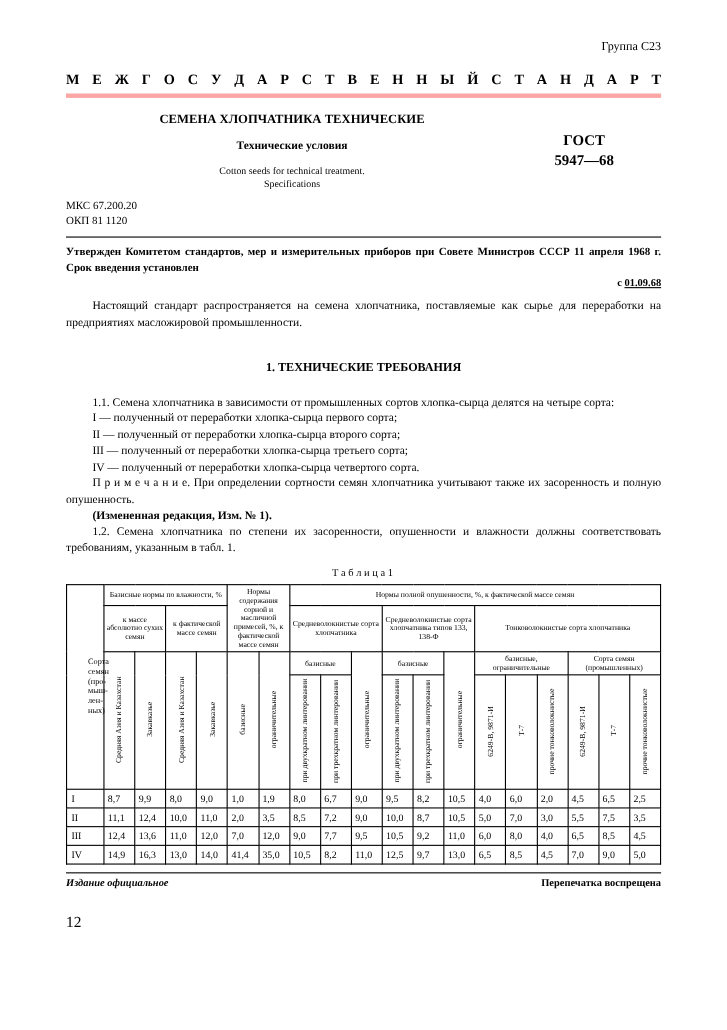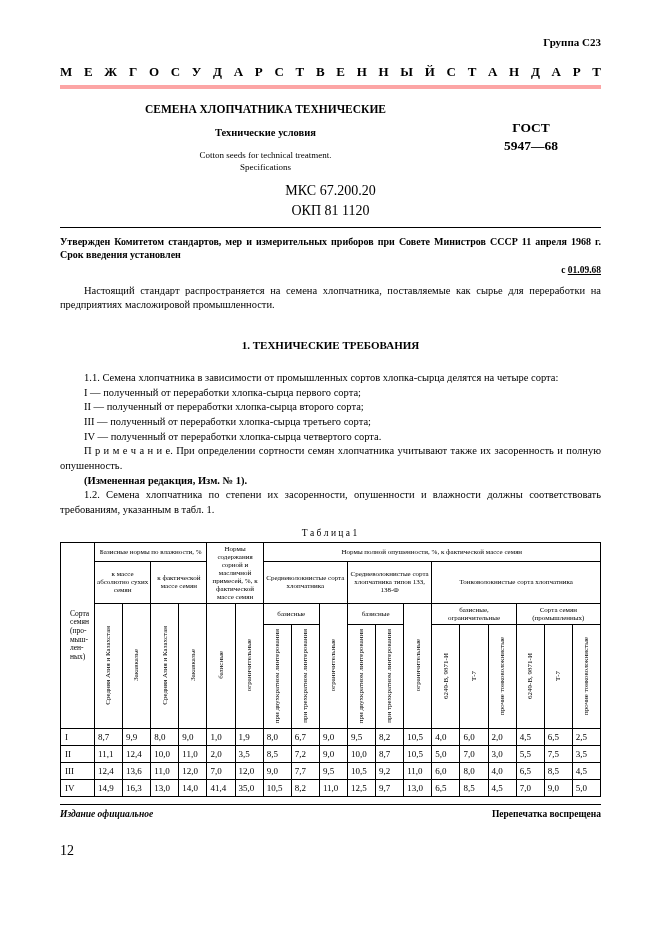--- a/index.html
+++ b/index.html
@@ -2,32 +2,32 @@
 <html><head>
 <meta charset="utf-8">
 <style>
   * { margin: 0; padding: 0; box-sizing: border-box; }
   html, body { background: #ffffff; }
   .page {
     width: 661px; height: 936px; background: #fff; color: #000;
     font-family: "Liberation Serif", "DejaVu Serif", serif;
     position: relative; padding: 36px 60px 0 60px; overflow: hidden;
   }
-  .group-label { text-align: right; font-weight: bold; font-size: 11px; margin-bottom: 16px; }
+  .group-label { text-align: right; font-weight: normal; font-size: 11px; margin-bottom: 16px; }
   .std-header {
     font-weight: bold; font-size: 13px; text-align: justify; text-align-last: justify;
     word-spacing: 4px; border-bottom: 4px solid #fca5a5; padding-bottom: 5px;
   }
   .title-block { display: flex; margin-top: 14px; }
   .title-left { flex: 1; text-align: center; padding-left: 10px; }
   .doc-title { font-weight: bold; font-size: 11.5px; margin-bottom: 12px; }
   .doc-subtitle { font-weight: bold; font-size: 10.5px; margin-bottom: 12px; }
   .doc-en { font-size: 9px; line-height: 1.3; }
   .gost-block { width: 140px; text-align: center; font-weight: bold; font-size: 13.5px; padding-top: 16px; line-height: 1.3; }
-  .codes { margin-top: 8px; font-size: 14px; line-height: 1.4; text-align: center; }
+  .codes { margin-top: 8px; font-size: 10px; line-height: 1.4; }
   .rule { border-top: 1px solid #000; margin-top: 6px; }
   .approval { margin-top: 7px; font-weight: bold; font-size: 10px; line-height: 1.35; text-align: justify; }
   .date-line { text-align: right; font-weight: bold; font-size: 9.5px; margin-top: 3px; }
   .date-line .u { text-decoration: underline; }
   p.body { font-size: 10.5px; line-height: 1.4; text-align: justify; }
   .indent { text-indent: 24px; }
   .intro { margin-top: 9px; }
   .section-heading { text-align: center; font-weight: bold; font-size: 11px; margin: 26px 0 20px 0; }
   .amendment { font-weight: bold; }
   .table-label { text-align: center; font-size: 9.5px; margin: 10px 2px 4px 0; }
@@ -36,21 +36,21 @@
   table.t1 { border: 1.5px solid #000; }
   table.t1 th { font-size: 7px; line-height: 1.15; text-align: center; vertical-align: middle; padding: 2px 1px; }
   td.vert, th.vert { vertical-align: bottom; text-align: center; padding: 3px 0; }
   .rot {
     writing-mode: vertical-rl; transform: rotate(180deg);
     display: inline-block; max-height: 100px; font-size: 7px; line-height: 1.2;
   }
   th.r4 { height: 104px; }
   th.r3 { height: 20px; }
   .sort-h { vertical-align: middle; }
-  .pre { white-space: pre-line; font-size: 7.5px; text-align: left; padding-left: 8px; }
+  .pre { white-space: pre-line; font-size: 7.5px; text-align: left; padding-left: 18px; }
   table.t1 td.num { font-size: 9px; text-align: left; padding: 2px 0 2px 3px; height: 17px; vertical-align: middle; }
   table.t1 td.rowlab { font-size: 9px; text-align: left; padding-left: 4px; vertical-align: middle; }
   .amend2 { margin-top: 5px; }
   .footer-rule { border-top: 1px solid #000; margin-top: 7px; }
   .footer { display: flex; justify-content: space-between; margin-top: 4px; font-size: 9.5px; font-weight: bold; }
   .footer .left { font-style: italic; }
   .page-number { text-align: left; font-size: 14px; margin-top: 24px; }
 </style>
 </head>
 <body>

